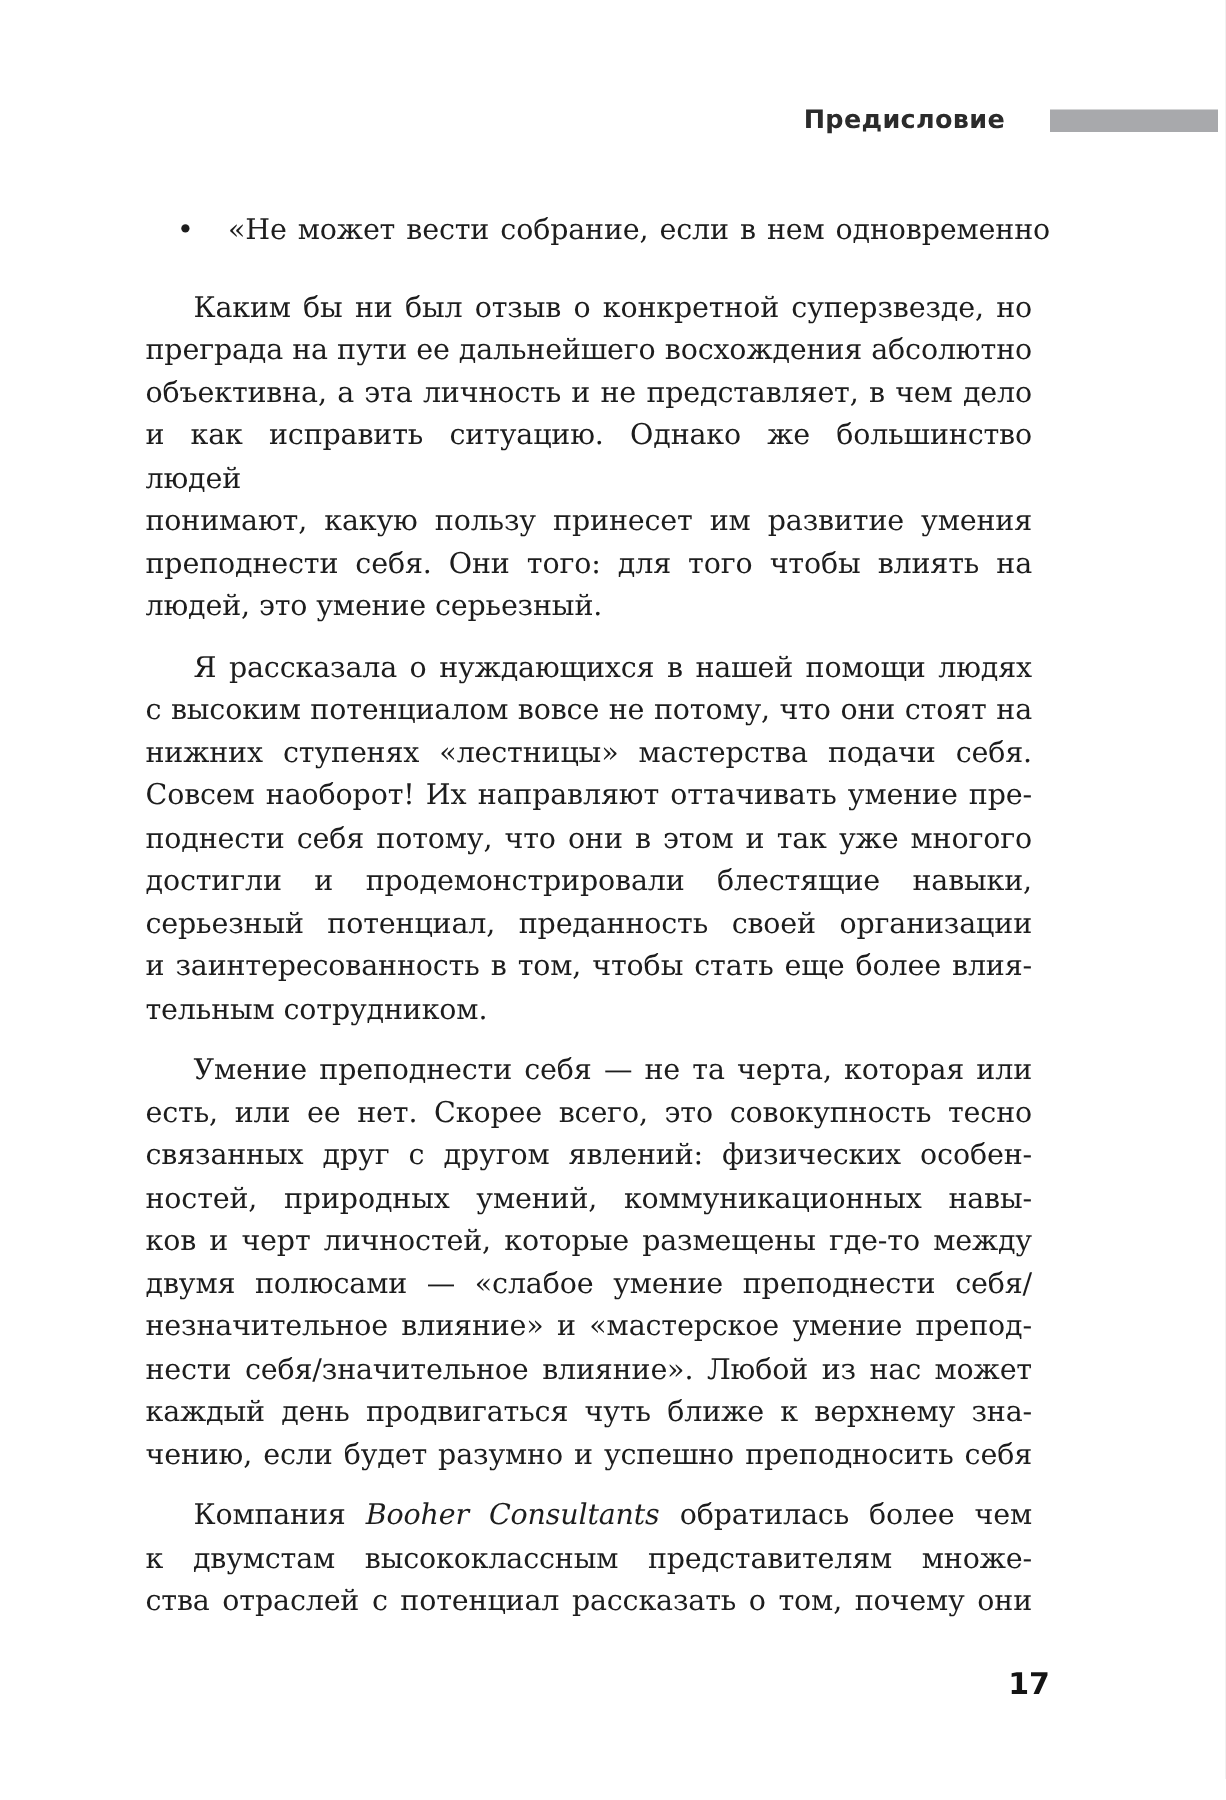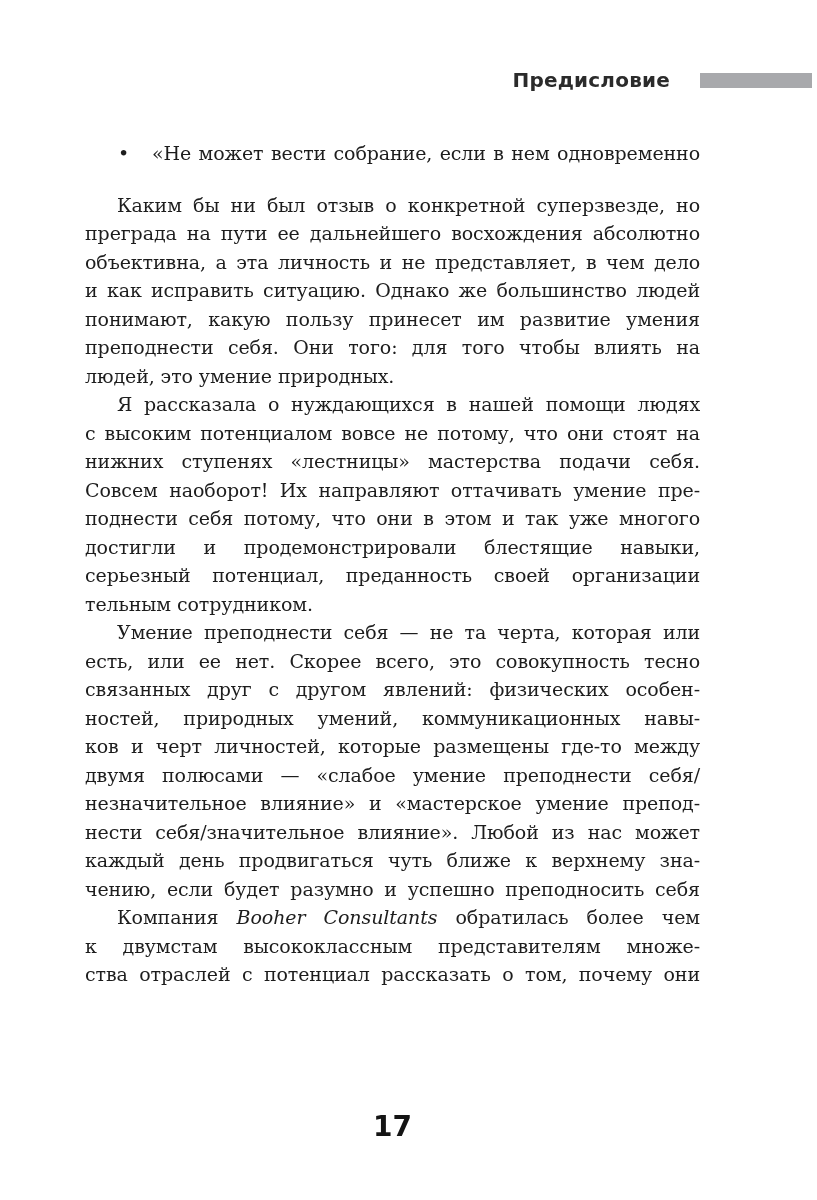--- a/index.html
+++ b/index.html
@@ -20,21 +20,21 @@
     right: 5px;
     height: 28px;
     display: flex;
     align-items: center;
     justify-content: flex-end;
     gap: 30px;
   }
   .running-head {
     font-family: "DejaVu Sans", "Liberation Sans", sans-serif;
     font-weight: 600;
-    font-size: 20px;
+    font-size: 17px;
     letter-spacing: 0.2px;
     color: var(--header-text, #2b2b2b);
     white-space: nowrap;
   }
   .header-bar {
     width: 112px;
     height: 15px;
     background: var(--bar, #a8a9ac);
     flex: 0 0 auto;
   }
@@ -56,31 +56,31 @@
   .bullet-item {
     position: relative;
     padding-left: 67px;
     margin-bottom: 23px;
   }
   .bullet-marker {
     position: absolute;
     left: 33px;
     top: 0;
   }
-  .paragraph { margin: 0; }
+  .paragraph { margin: 12px; }
   em { font-style: italic; }
   .folio {
     position: absolute;
     top: 1110px;
     left: 85px;
     width: 615px;
-    text-align: center;
+    text-align: right;
     font-family: "DejaVu Sans", "Liberation Sans", sans-serif;
     font-weight: bold;
-    font-size: 28px;
+    font-size: 20px;
     color: #141414;
   }
 </style>
 </head>
 <body>
 
 <div class="page" style="--text: #1d1d1d; --header-text: #2b2b2b; --bar: #a8a9ac; --bg: #ffffff;">
 
   <div class="header">
     <span class="running-head">Предисловие</span>
@@ -95,30 +95,31 @@
         </div>
     </div>
     <div id="paragraphs">
         <div class="paragraph">
           <div class="line indent">Каким бы ни был отзыв о конкретной суперзвезде, но</div>
           <div class="line">преграда на пути ее дальнейшего восхождения абсолютно</div>
           <div class="line">объективна, а эта личность и не представляет, в чем дело</div>
           <div class="line">и как исправить ситуацию. Однако же большинство людей</div>
           <div class="line">понимают, какую пользу принесет им развитие умения</div>
           <div class="line">преподнести себя. Они того: для того чтобы влиять на</div>
-          <div class="line last">людей, это умение природных.</div>
+          <div class="line last">людей, это умение серьезный.</div>
         </div>
         <div class="paragraph">
           <div class="line indent">Я рассказала о нуждающихся в нашей помощи людях</div>
           <div class="line">с высоким потенциалом вовсе не потому, что они стоят на</div>
           <div class="line">нижних ступенях «лестницы» мастерства подачи себя.</div>
           <div class="line">Совсем наоборот! Их направляют оттачивать умение пре-</div>
           <div class="line">поднести себя потому, что они в этом и так уже многого</div>
           <div class="line">достигли и продемонстрировали блестящие навыки,</div>
           <div class="line">серьезный потенциал, преданность своей организации</div>
+          <div class="line">и заинтересованность в том, чтобы стать еще более влия-</div>
           <div class="line last">тельным сотрудником.</div>
         </div>
         <div class="paragraph">
           <div class="line indent">Умение преподнести себя — не та черта, которая или</div>
           <div class="line">есть, или ее нет. Скорее всего, это совокупность тесно</div>
           <div class="line">связанных друг с другом явлений: физических особен-</div>
           <div class="line">ностей, природных умений, коммуникационных навы-</div>
           <div class="line">ков и черт личностей, которые размещены где-то между</div>
           <div class="line">двумя полюсами — «слабое умение преподнести себя/</div>
           <div class="line">незначительное влияние» и «мастерское умение препод-</div>

